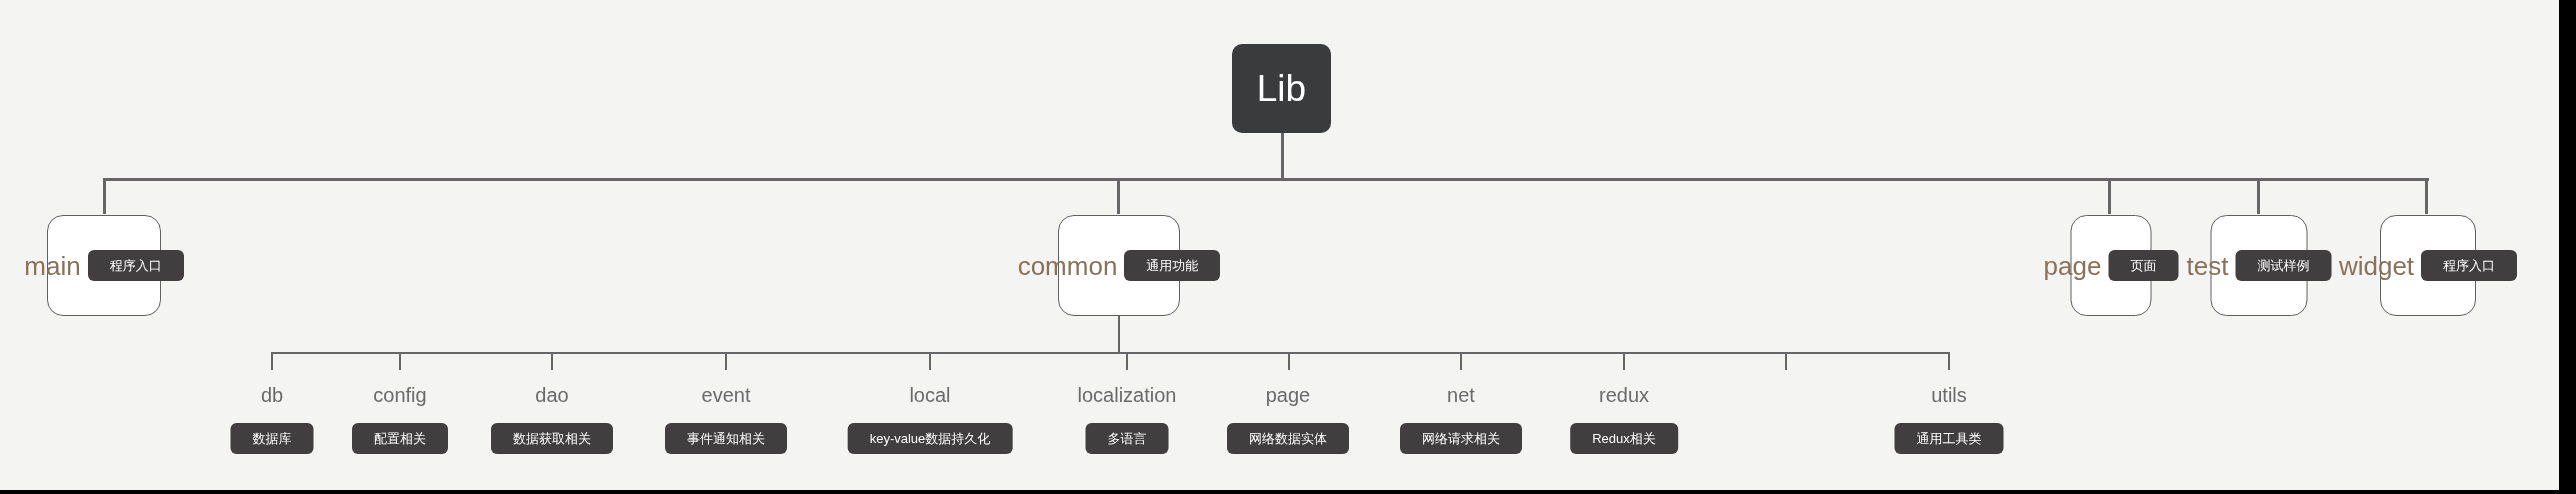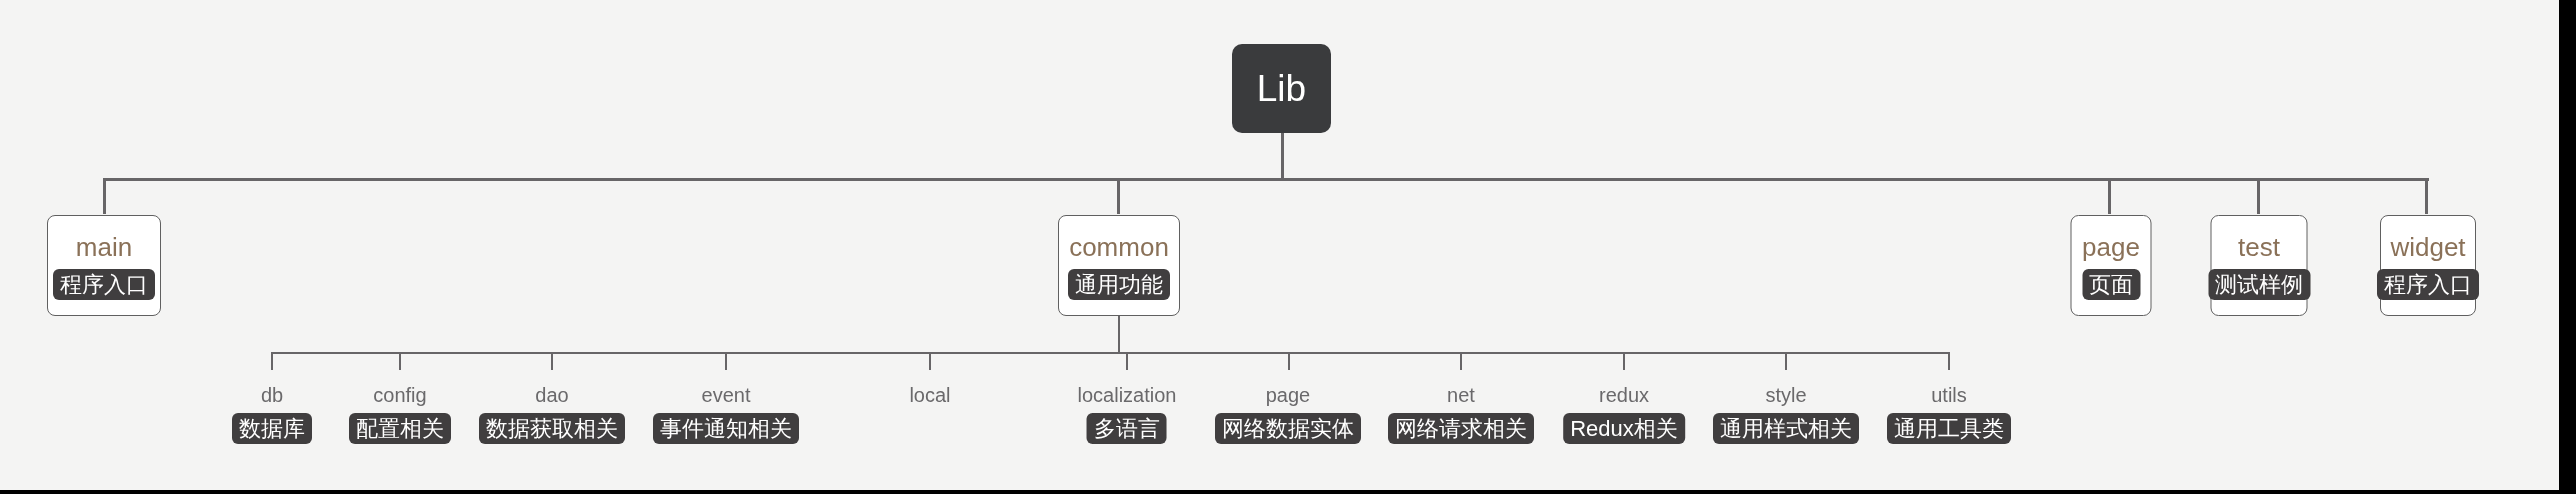--- a/index.html
+++ b/index.html
@@ -30,38 +30,38 @@
     border-radius:10px;display:flex;align-items:center;justify-content:center;
     font-size:37px;
   }
 
   
   .l1-node{
     position:absolute;top:215px;height:101px;box-sizing:border-box;
     transform:translateX(-50%);
     background:var(--node_bg,#fff);
     border:1px solid var(--node_border,#606060);
-    border-radius:8px;
-    display:flex;flex-direction:column;align-items:center;justify-content:center;
+    border-radius:16px;
+    display:flex;flex-direction:row;align-items:center;justify-content:center;
     gap:7px;
   }
   .l1-name{
     color:var(--name_color,#8a7158);font-size:26px;line-height:30px;white-space:nowrap;
   }
 
   .badge{
     background:var(--badge_bg,#403e3f);color:var(--badge_text,#fff);
-    font-size:22px;line-height:25px;padding:3px 7px;border-radius:6px;
+    font-size:13px;line-height:25px;padding:3px 22px;border-radius:6px;
     white-space:nowrap;
   }
 
   
   .l2-item{
     position:absolute;top:382px;transform:translateX(-50%);
-    display:flex;flex-direction:column;align-items:center;gap:5px;text-align:right;
+    display:flex;flex-direction:column;align-items:center;gap:15px;text-align:right;
   }
   .l2-name{
     color:var(--label_color,#6a696b);font-size:20px;line-height:26px;white-space:nowrap;
   }
 </style>
 </head>
 <body>
 
 <div class="canvas">
 
@@ -123,41 +123,38 @@
   <div class="l2-item" style="left:552px">
     <div class="l2-name">dao</div>
     <div class="badge">数据获取相关</div>
   </div>
   <div class="l2-item" style="left:726px">
     <div class="l2-name">event</div>
     <div class="badge">事件通知相关</div>
   </div>
   <div class="l2-item" style="left:930px">
     <div class="l2-name">local</div>
+    <div class="badge">key-value数据持久化</div>
   </div>
   <div class="l2-item" style="left:1127px">
     <div class="l2-name">localization</div>
     <div class="badge">多语言</div>
   </div>
   <div class="l2-item" style="left:1288px">
     <div class="l2-name">page</div>
     <div class="badge">网络数据实体</div>
   </div>
   <div class="l2-item" style="left:1461px">
     <div class="l2-name">net</div>
     <div class="badge">网络请求相关</div>
   </div>
   <div class="l2-item" style="left:1624px">
     <div class="l2-name">redux</div>
     <div class="badge">Redux相关</div>
   </div>
-  <div class="l2-item" style="left:1786px">
-    <div class="l2-name">style</div>
-    <div class="badge">通用样式相关</div>
-  </div>
   <div class="l2-item" style="left:1949px">
     <div class="l2-name">utils</div>
     <div class="badge">通用工具类</div>
   </div>
 
 </div>
 
 <div class="letterbox-right"></div>
 <div class="letterbox-bottom"></div>
 

